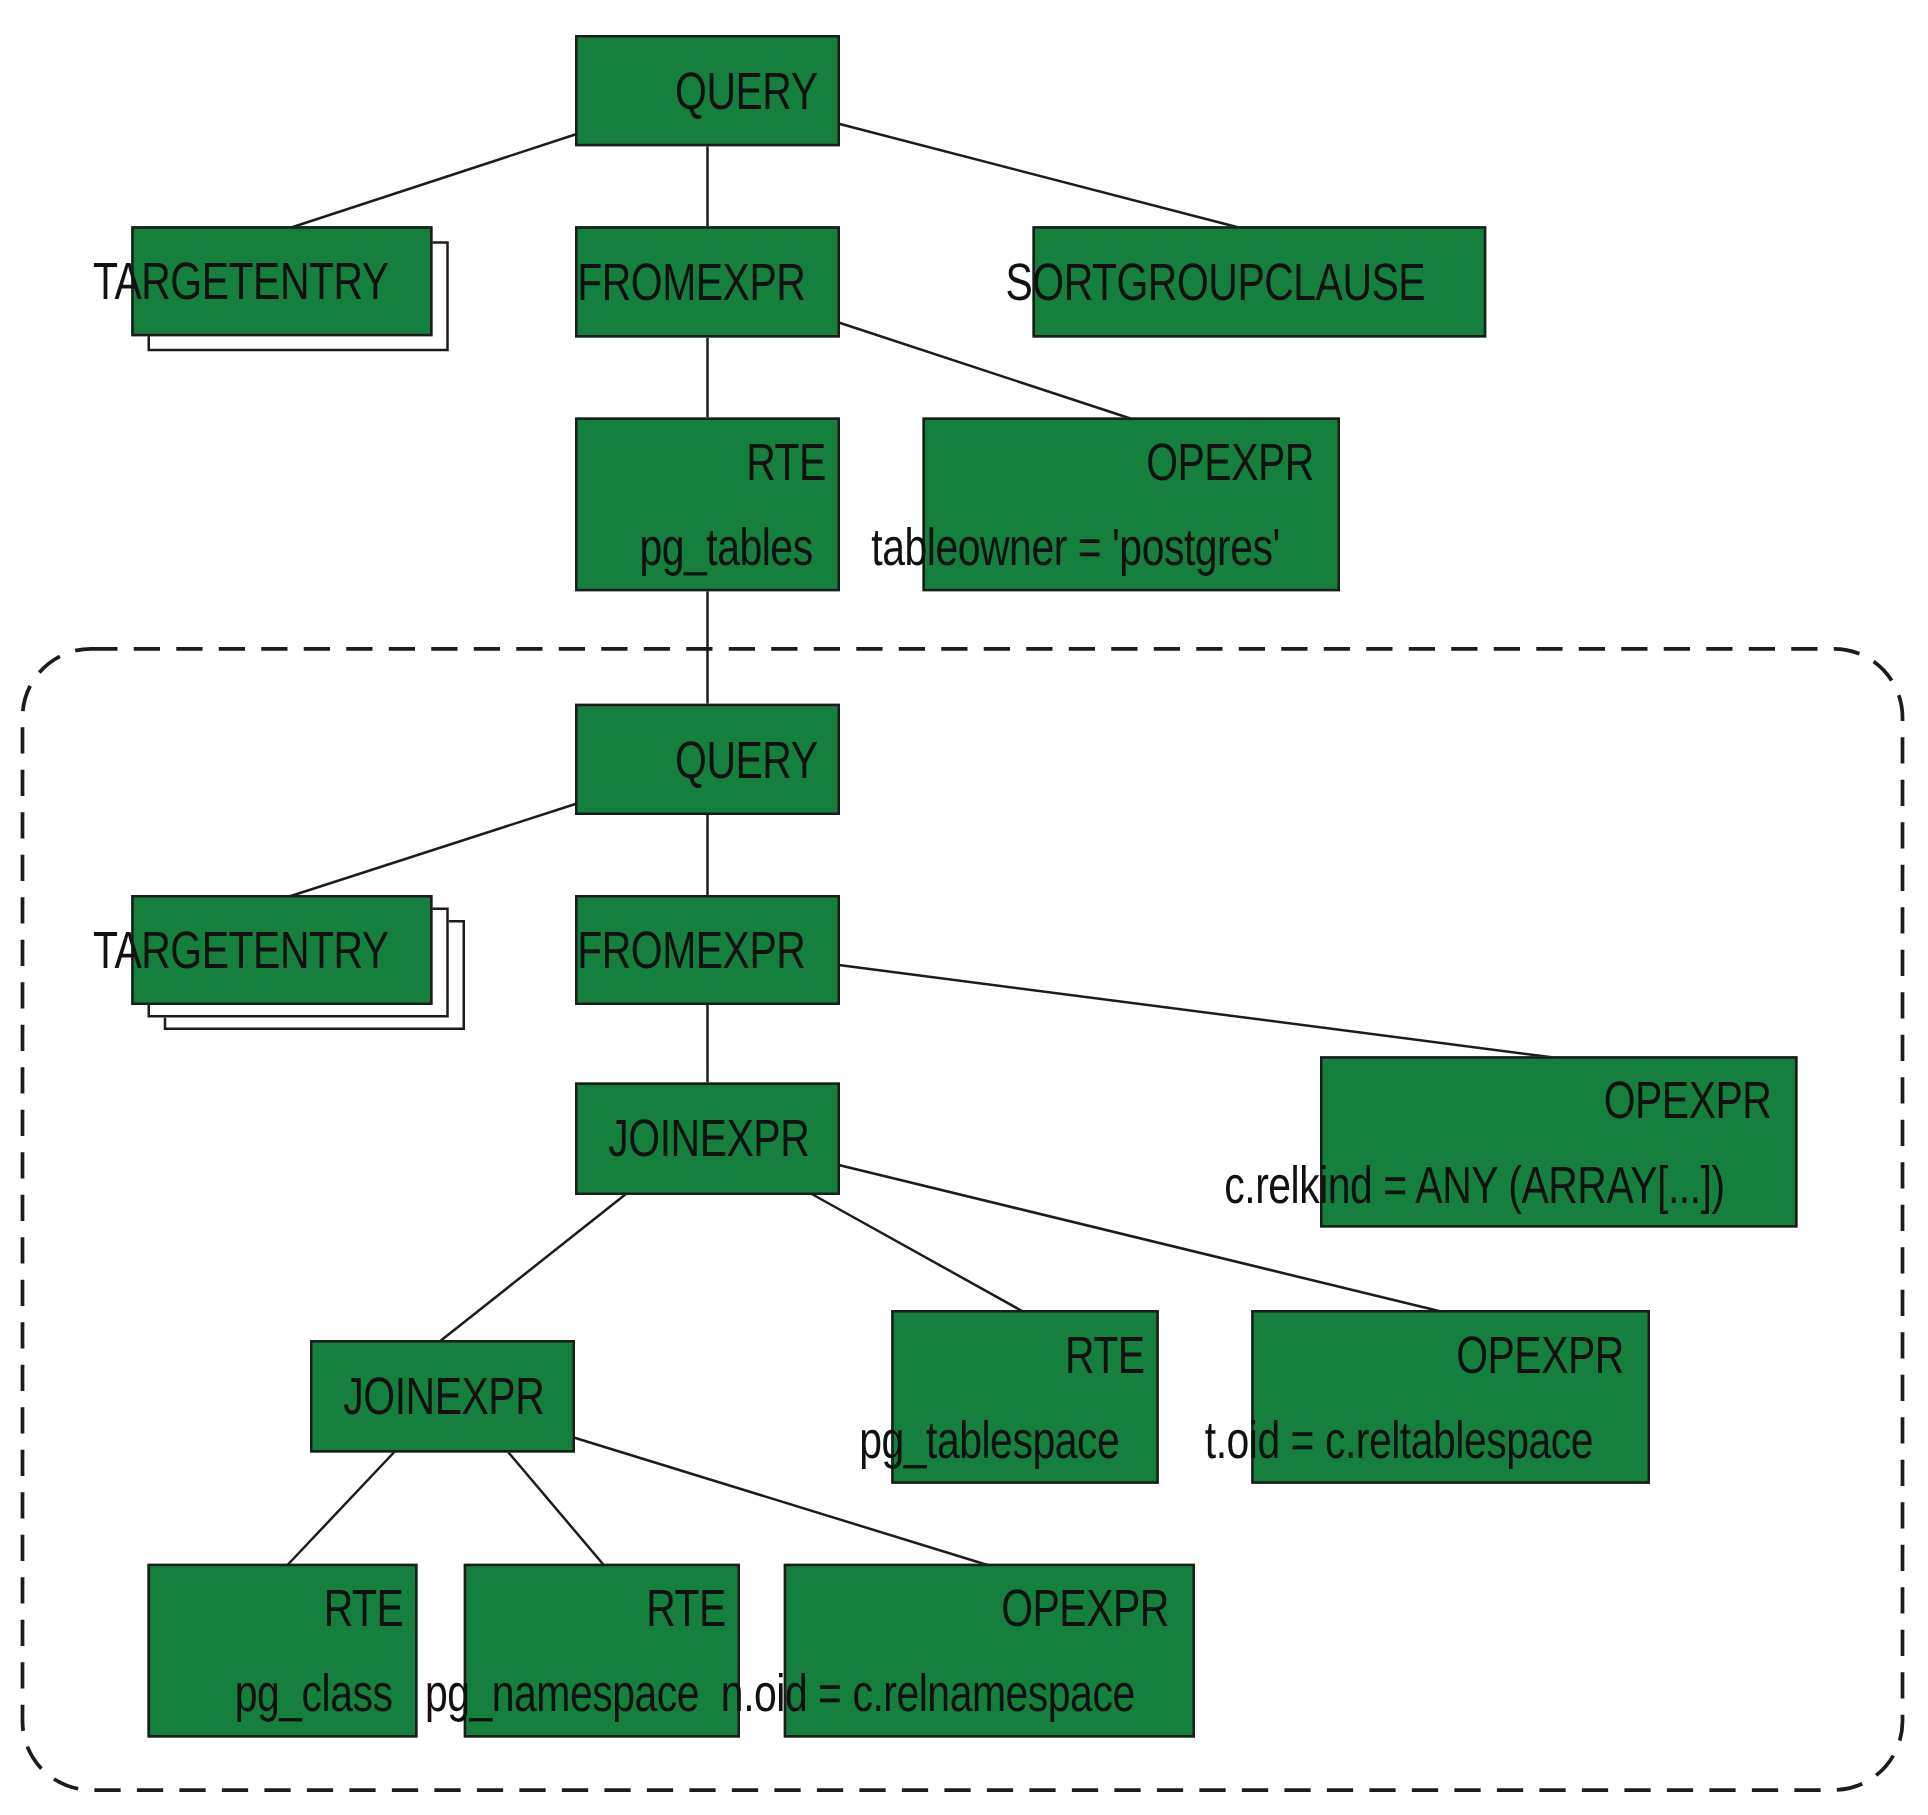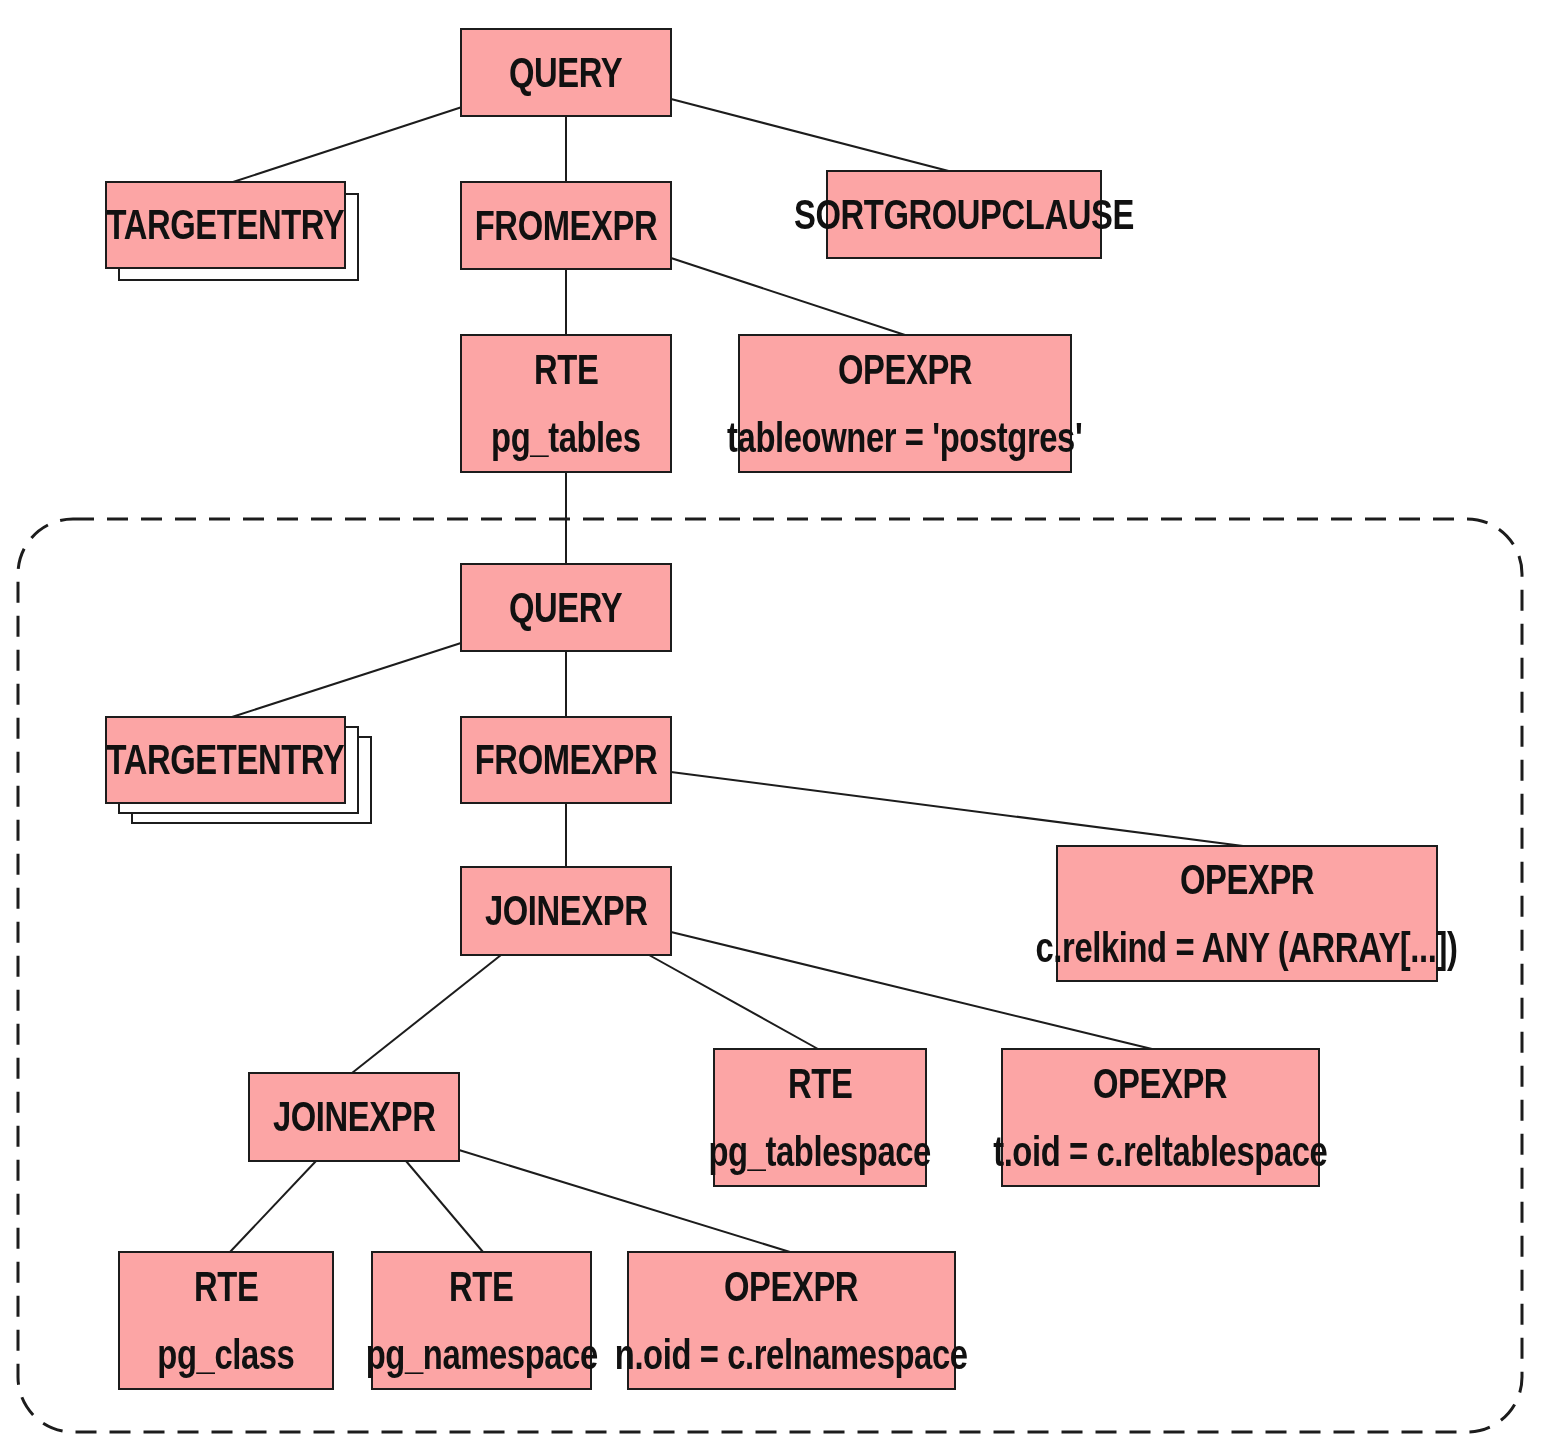--- a/index.html
+++ b/index.html
@@ -13,30 +13,29 @@
   }
   #wires {
     position: absolute;
     left: 0; top: 0;
     width: 1542px; height: 1452px;
     z-index: 1;
   }
   .node {
     position: absolute;
     box-sizing: border-box;
-    background: #fca5a5;
+    background: #15803d;
     border: 2px solid #1c1c1c;
     display: flex;
     flex-direction: column;
-    align-items: center;
+    align-items: flex-end;
     justify-content: center;
     gap: 26px;
     z-index: 3;
     color: #111111;
-    font-weight: bold;
   }
   .shadowbox {
     position: absolute;
     box-sizing: border-box;
     background: #ffffff;
     border: 2px solid #1c1c1c;
     z-index: 2;
   }
   .lbl, .sublbl {
     display: block;
@@ -46,21 +45,21 @@
     line-height: 1;
     transform: scaleX(0.78);
     transform-origin: center center;
     letter-spacing: -0.5px;
   }
   
   .n-query-outer          { left: 460px; top: 28px;   width: 212px; height: 89px; }
   .n-targetentry-outer    { left: 105px; top: 181px;  width: 241px; height: 88px; }
   .s-targetentry-outer-1  { left: 118px; top: 193px;  width: 241px; height: 88px; }
   .n-fromexpr-outer       { left: 460px; top: 181px;  width: 212px; height: 89px; }
-  .n-sortgroupclause      { left: 826px; top: 170px;  width: 276px; height: 89px; }
+  .n-sortgroupclause      { left: 826px; top: 181px;  width: 363px; height: 89px; }
   .n-rte-pg-tables        { left: 460px; top: 334px;  width: 212px; height: 139px; }
   .n-opexpr-tableowner    { left: 738px; top: 334px;  width: 334px; height: 139px; }
   .n-query-inner          { left: 460px; top: 563px;  width: 212px; height: 89px; }
   .n-targetentry-inner    { left: 105px; top: 716px;  width: 241px; height: 88px; }
   .s-targetentry-inner-1  { left: 118px; top: 726px;  width: 241px; height: 88px; }
   .s-targetentry-inner-2  { left: 131px; top: 736px;  width: 241px; height: 88px; }
   .n-fromexpr-inner       { left: 460px; top: 716px;  width: 212px; height: 88px; }
   .n-joinexpr-outer       { left: 460px; top: 866px;  width: 212px; height: 90px; }
   .n-opexpr-relkind       { left: 1056px; top: 845px; width: 382px; height: 137px; }
   .n-joinexpr-inner       { left: 248px; top: 1072px; width: 212px; height: 90px; }

